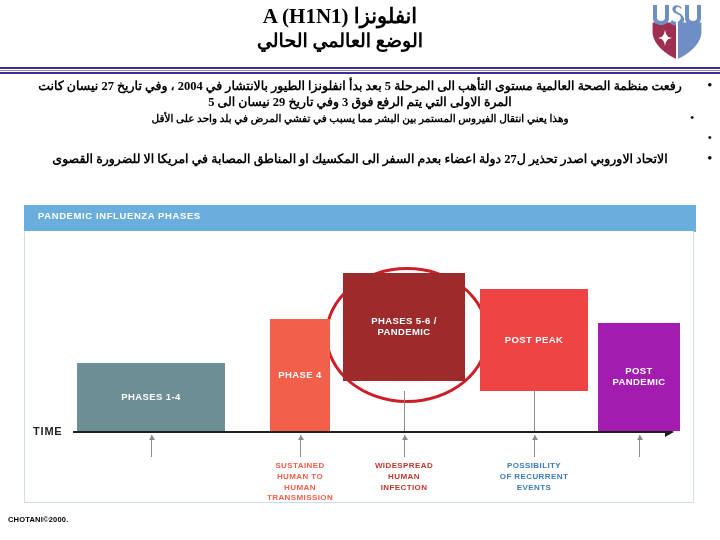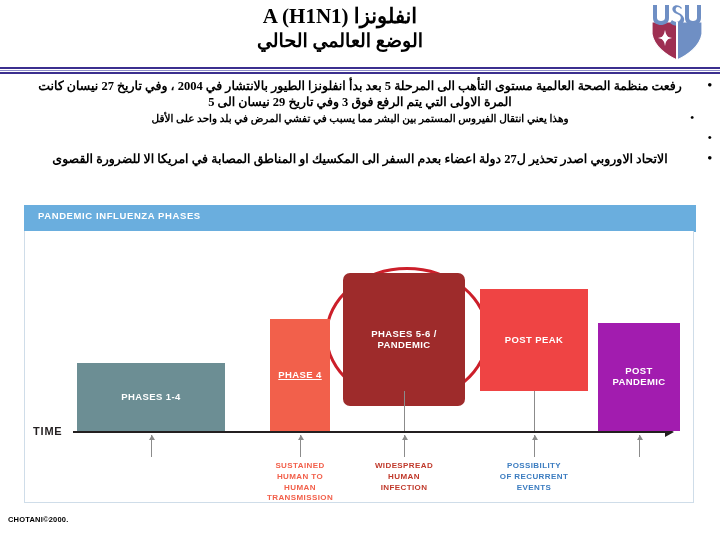--- a/index.html
+++ b/index.html
@@ -217,22 +217,22 @@
 
   <div class="chart-body">
     <div class="plot" id="plot">
 
       <div class="axis-line" style="left:48px;top:200px;width:592px;"></div>
       <div class="axis-arrow" style="left:640px;top:196px;"></div>
       <div class="time-label" style="left:8px;top:194px;">TIME</div>
 
       <div class="ellipse-annot" style="left:300px;top:36px;width:158px;height:130px;"></div>
     <div class="bar" style="left: 52px; top: 132px; width: 148px; height: 68px; background: rgb(108, 142, 148);">PHASES 1-4</div>
-        <div class="bar" style="left: 245px; top: 88px; width: 60px; height: 112px; background: rgb(242, 96, 75); text-decoration: underline;">PHASE 4</div>
-        <div class="bar" style="left: 318px; top: 42px; width: 122px; height: 133px; background: rgb(158, 43, 43); border-radius: 7px;">PHASES 5-6 /<br>PANDEMIC</div>
+        <div class="bar" style="left: 245px; top: 88px; width: 60px; height: 112px; background: rgb(242, 96, 75);">PHASE 4</div>
+        <div class="bar" style="left: 318px; top: 42px; width: 122px; height: 108px; background: rgb(158, 43, 43);">PHASES 5-6 /<br>PANDEMIC</div>
         <div class="bar" style="left: 455px; top: 58px; width: 108px; height: 102px; background: #ef4444;">POST PEAK</div>
         <div class="bar" style="left: 573px; top: 92px; width: 82px; height: 108px; background: #a21caf;">POST<br>PANDEMIC</div>
         <div class="leader" style="left: 126px; top: 204px; height: 22px;"></div>
         <div class="leader-head" style="left: 124px; top: 204px;"></div>
         <div class="leader" style="left: 126px; top: 200px; height: 0px;"></div>
         <div class="leader" style="left: 275px; top: 204px; height: 22px;"></div>
         <div class="leader-head" style="left: 273px; top: 204px;"></div>
         <div class="leader" style="left: 275px; top: 200px; height: 0px;"></div>
         <div class="caption" style="left: 225px; top: 230px; width: 100px; color: rgb(242, 96, 75);">SUSTAINED<br>HUMAN TO<br>HUMAN<br>TRANSMISSION</div>
         <div class="leader" style="left: 379px; top: 204px; height: 22px;"></div>

